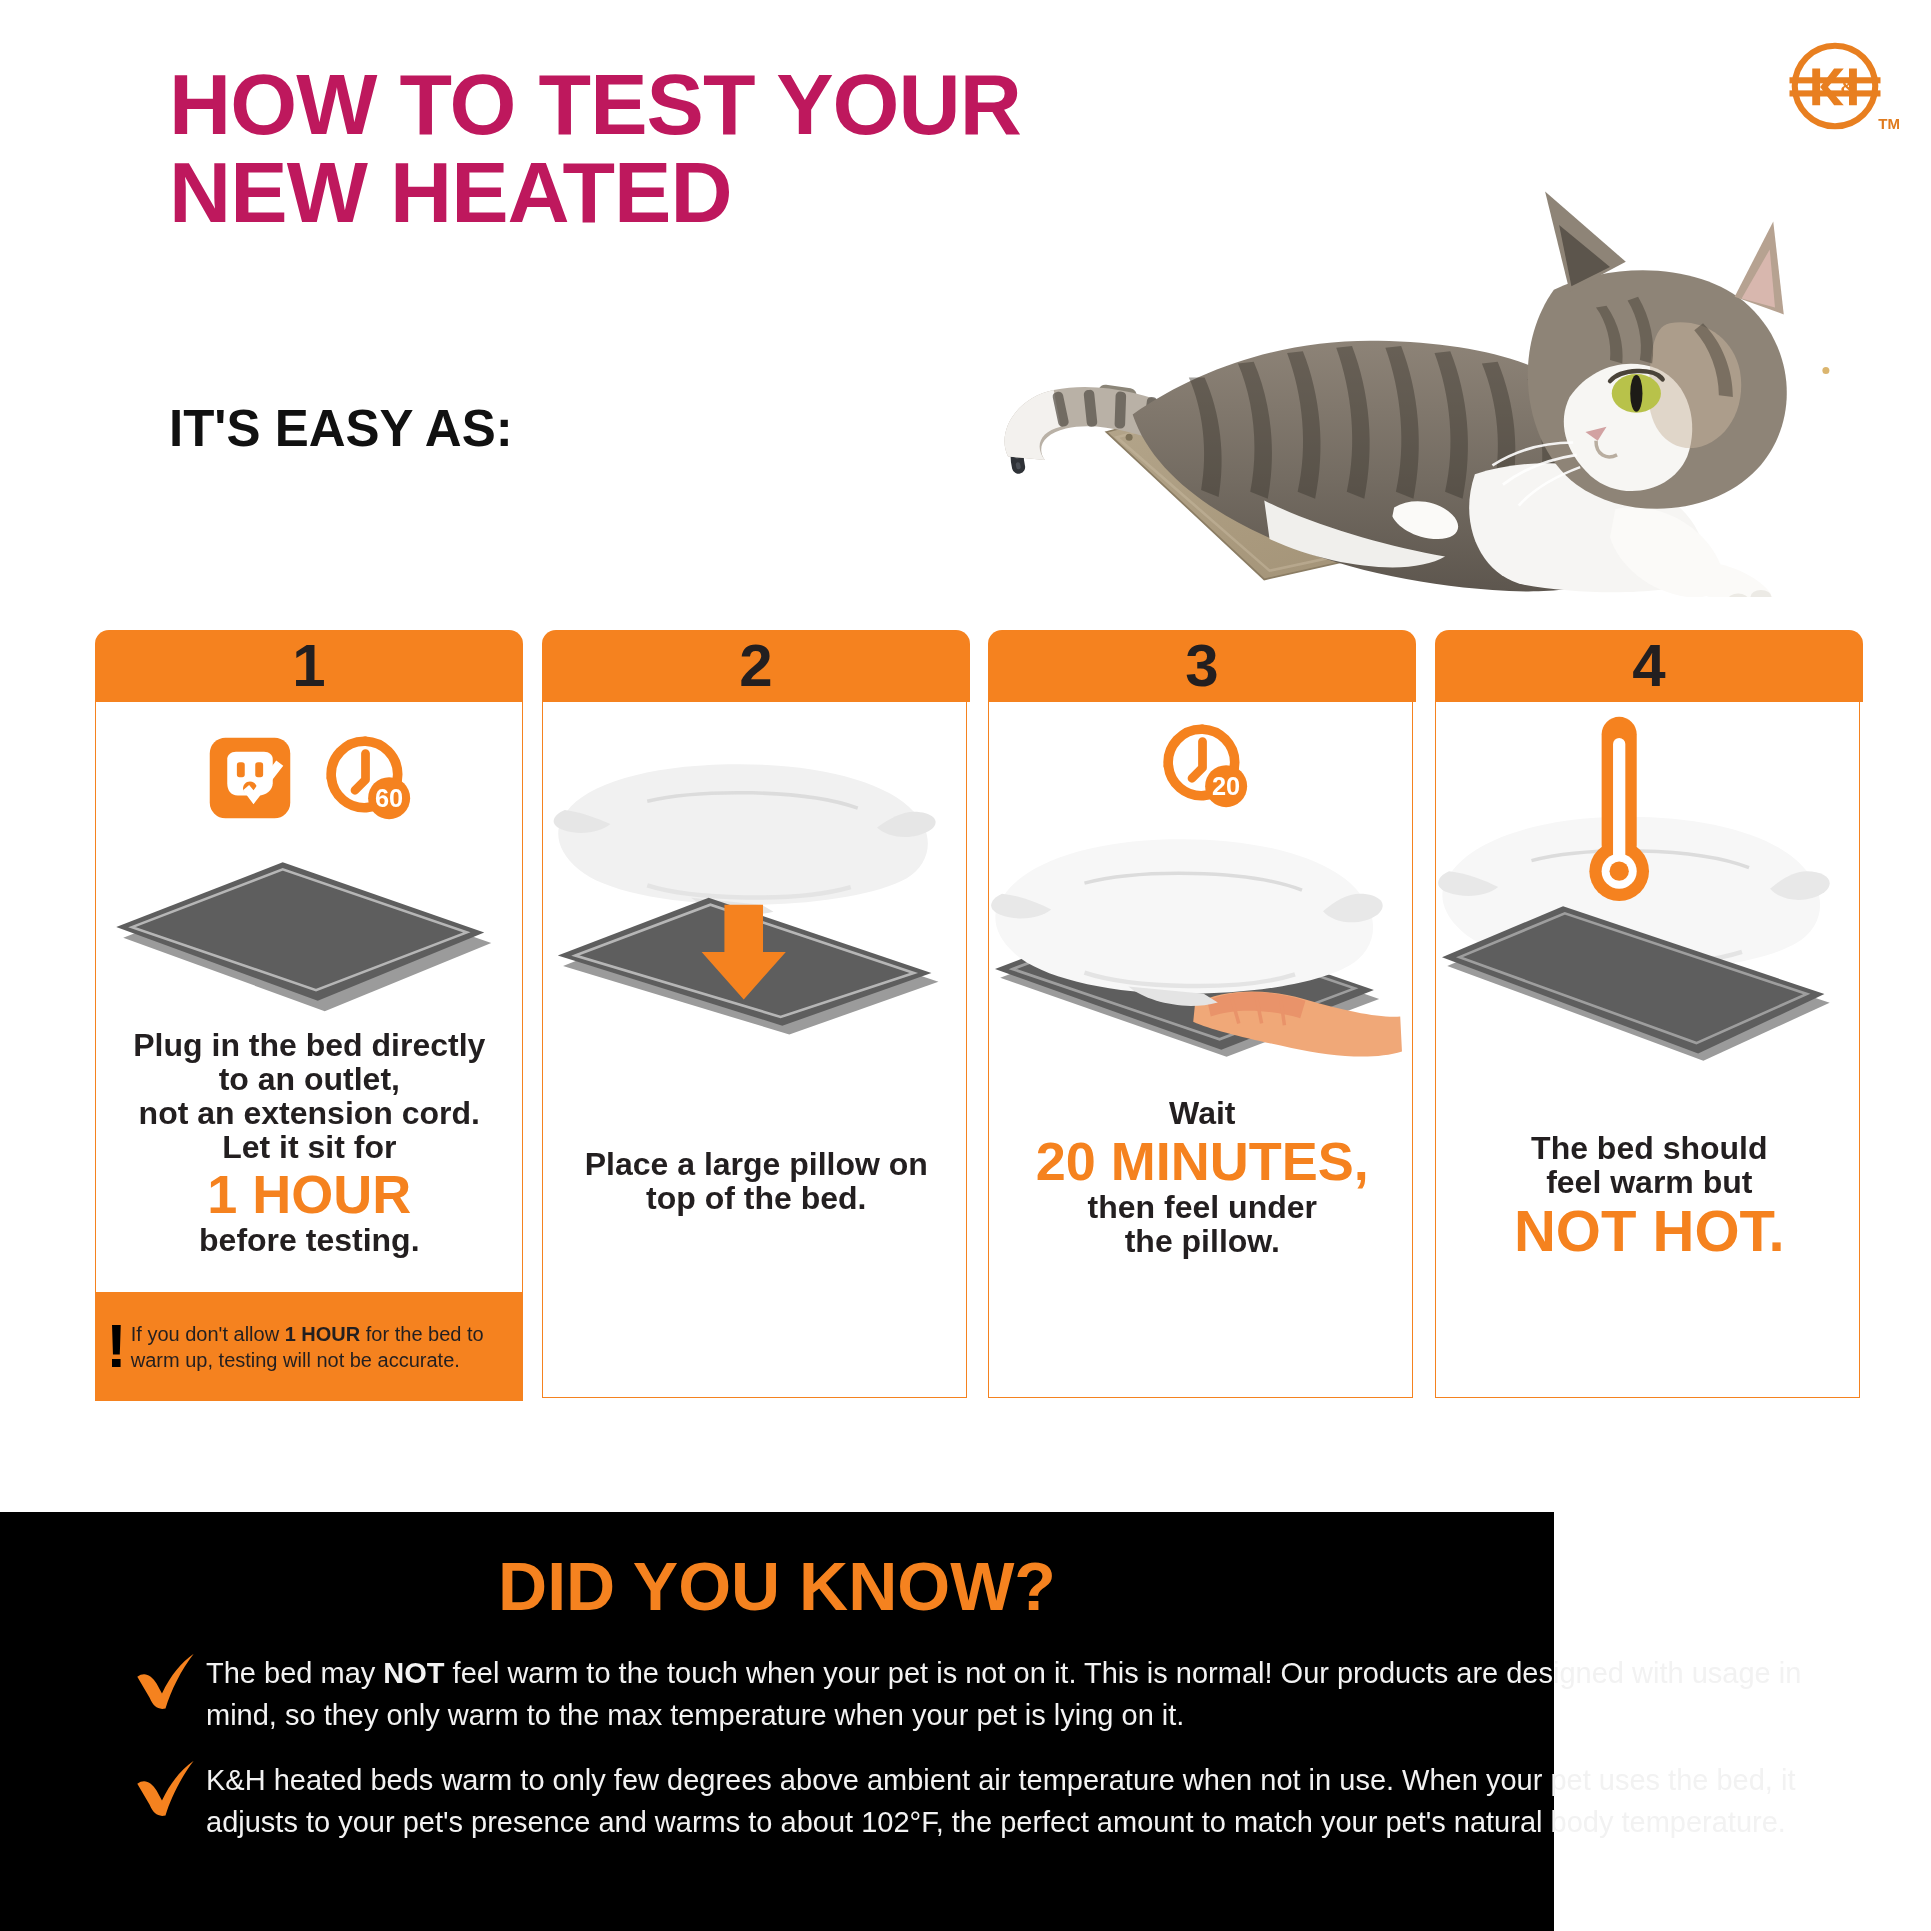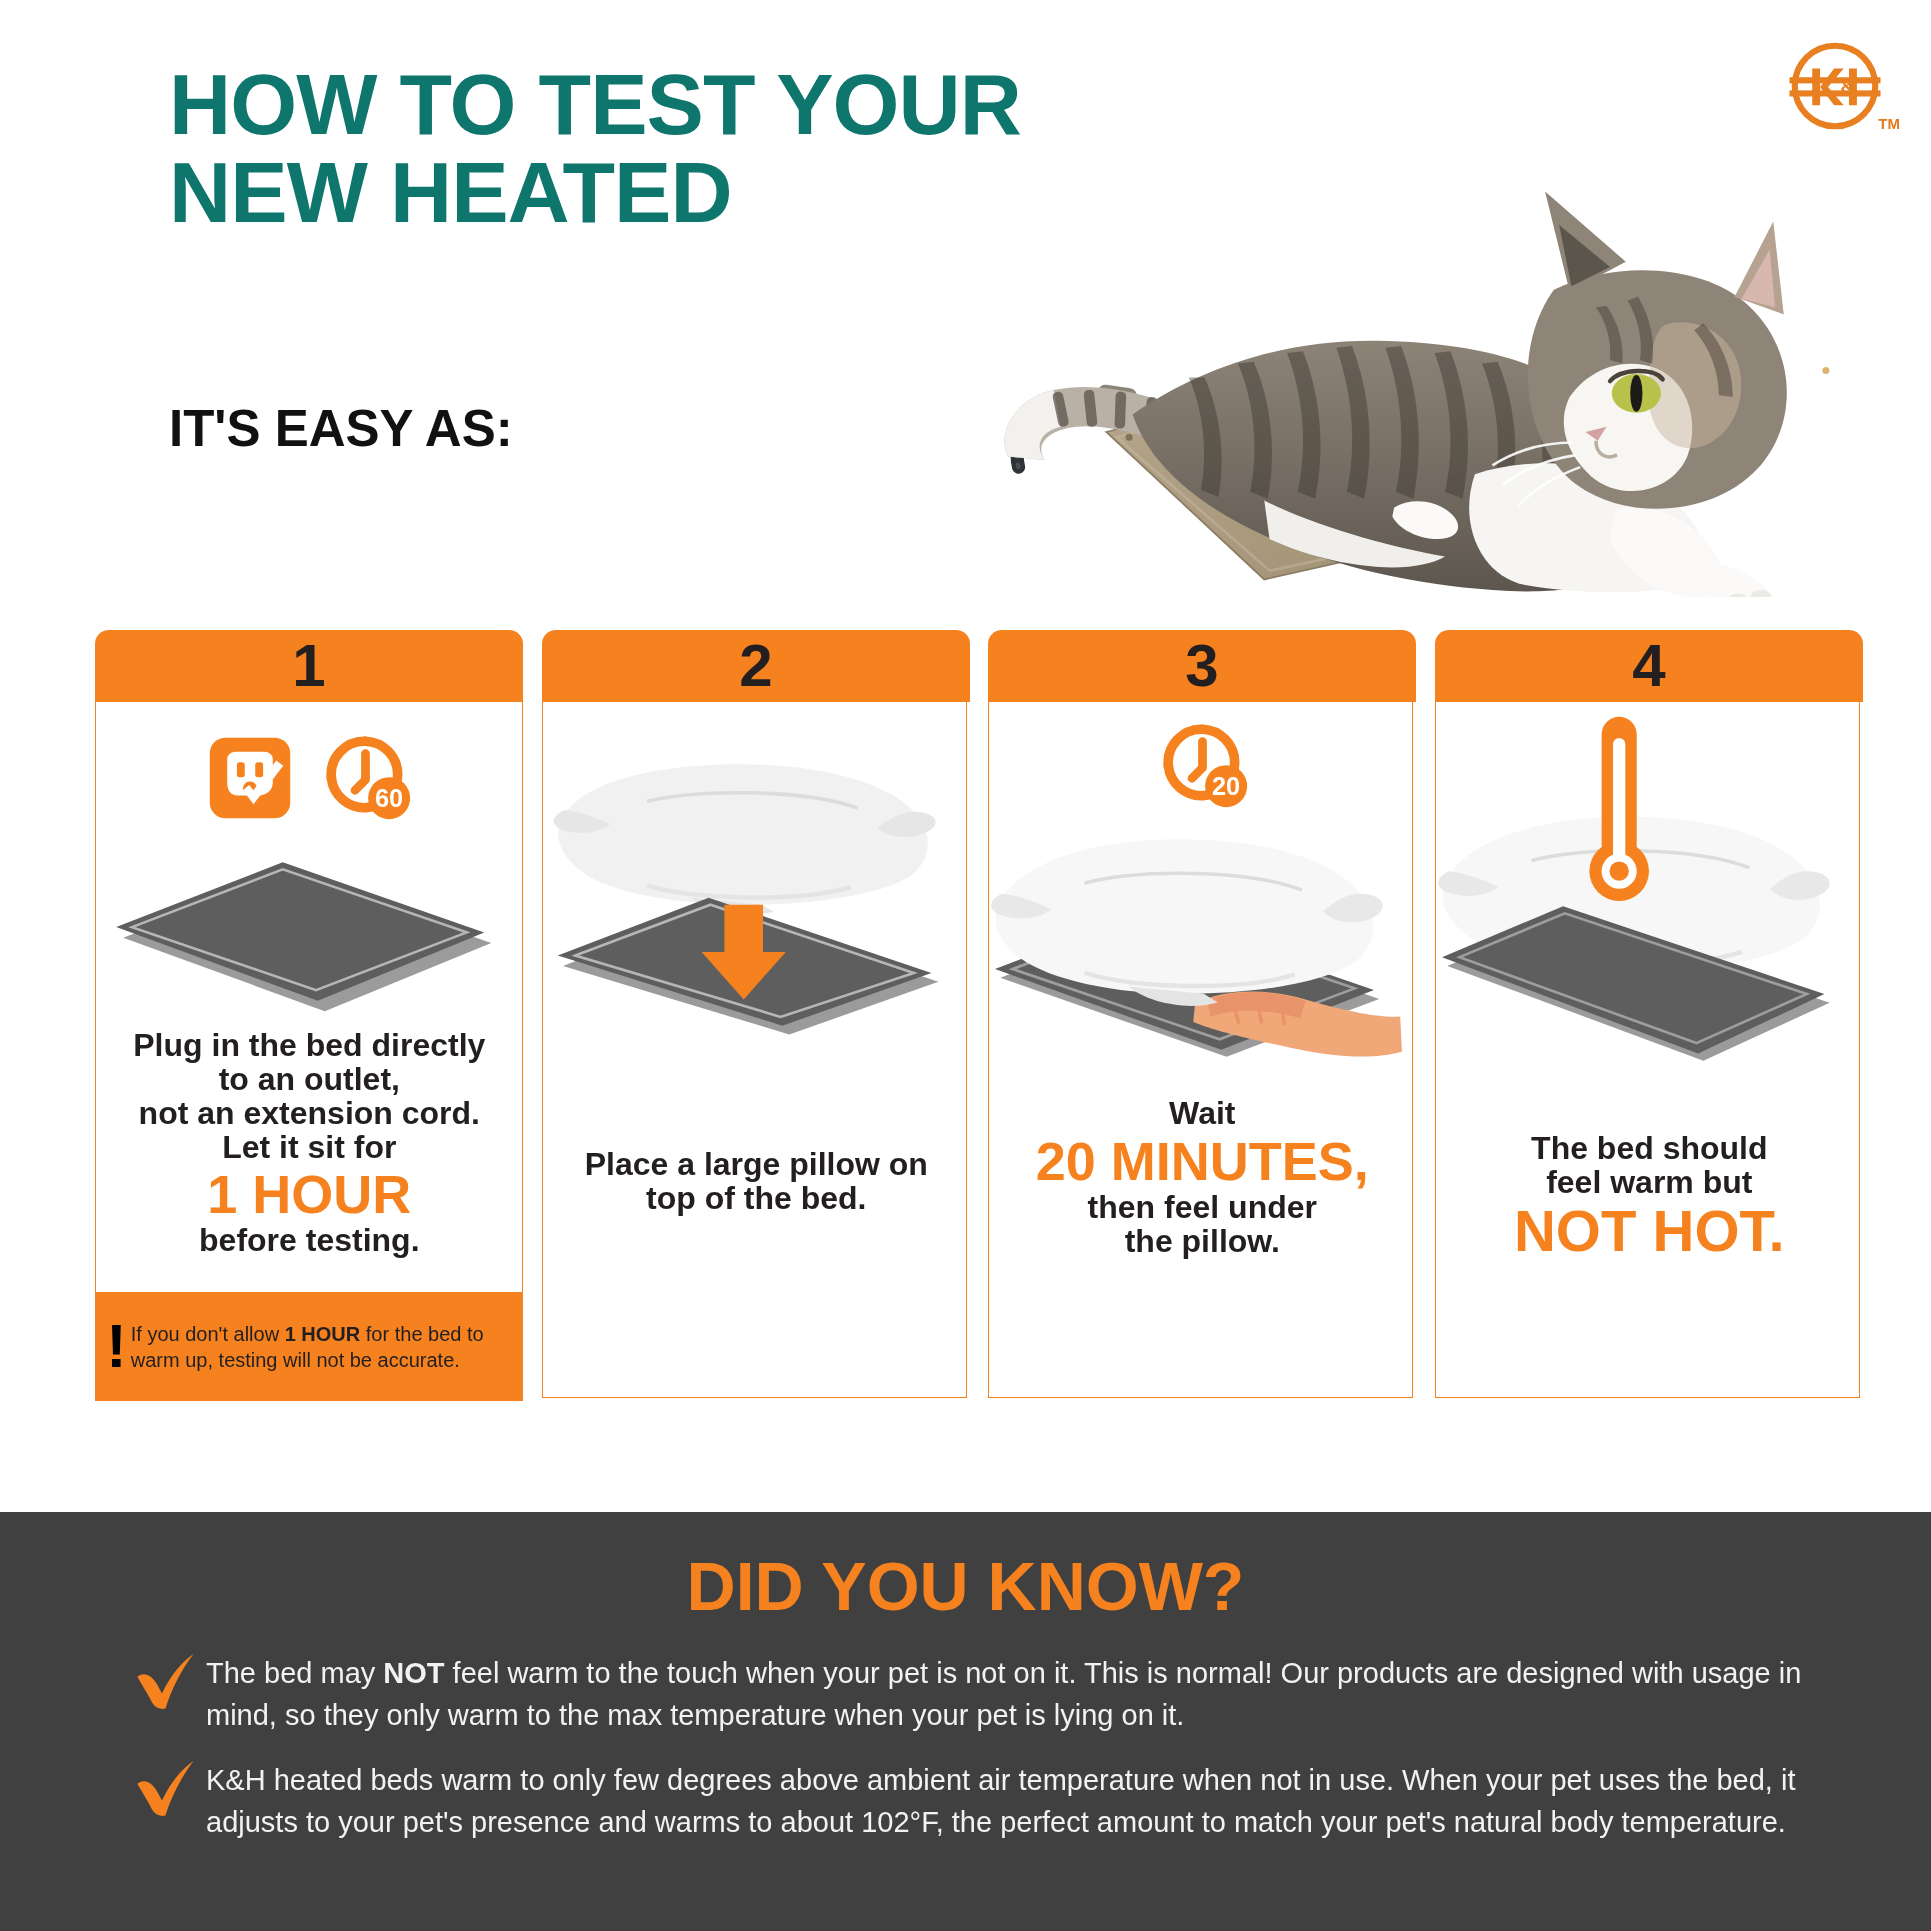--- a/index.html
+++ b/index.html
@@ -6,21 +6,21 @@
   body{
     width:1931px;height:1931px;background:#ffffff;
     font-family:"Liberation Sans", sans-serif;
     overflow:hidden;position:relative;
   }
   .page{position:relative;width:1931px;height:1931px;}
 
   
   .hdr-title{
     position:absolute;left:169px;top:61px;width:878px;
-    color:#0f766e;font-weight:bold;font-size:86px;line-height:1.02;
+    color:#be185d;font-weight:bold;font-size:86px;line-height:1.02;
     letter-spacing:-0.9px;text-transform:uppercase;
   }
   .hdr-sub{
     position:absolute;left:169px;top:399px;
     color:#111111;font-weight:bold;font-size:51px;letter-spacing:0px;
     text-transform:uppercase;
   }
 
   
   .logo{position:absolute;left:1786px;top:37px;width:98px;height:98px;}
@@ -67,21 +67,21 @@
     width:54px;text-align:center;color:#000;font-size:61px;font-weight:bold;line-height:0.9;
     padding-left:7px;
   }
   .warn .wtxt{
     color:#231F20;font-size:20px;line-height:1.3;padding-right:26px;
   }
   .warn .wtxt b{font-weight:bold;}
 
   
   .dark{
-    position:absolute;left:0;top:1512px;width:1931px;height:419px;background:#404040;
+    position:absolute;left:0;top:1512px;width:1554px;height:419px;background:#000000;
   }
   .dyk{
     position:absolute;left:0;top:35px;width:100%;text-align:center;
     color:#F5821F;font-size:68px;font-weight:bold;letter-spacing:0px;
   }
   .facts{position:absolute;left:132px;top:140px;width:1685px;}
   .fact{display:flex;align-items:flex-start;margin-bottom:23px;}
   .fact .ck{width:74px;flex:0 0 74px;position:relative;height:53px;}
   .fact .ftxt{color:#F2F2F2;font-size:29px;line-height:1.45;}
   .fact .ftxt b{font-weight:bold;}

